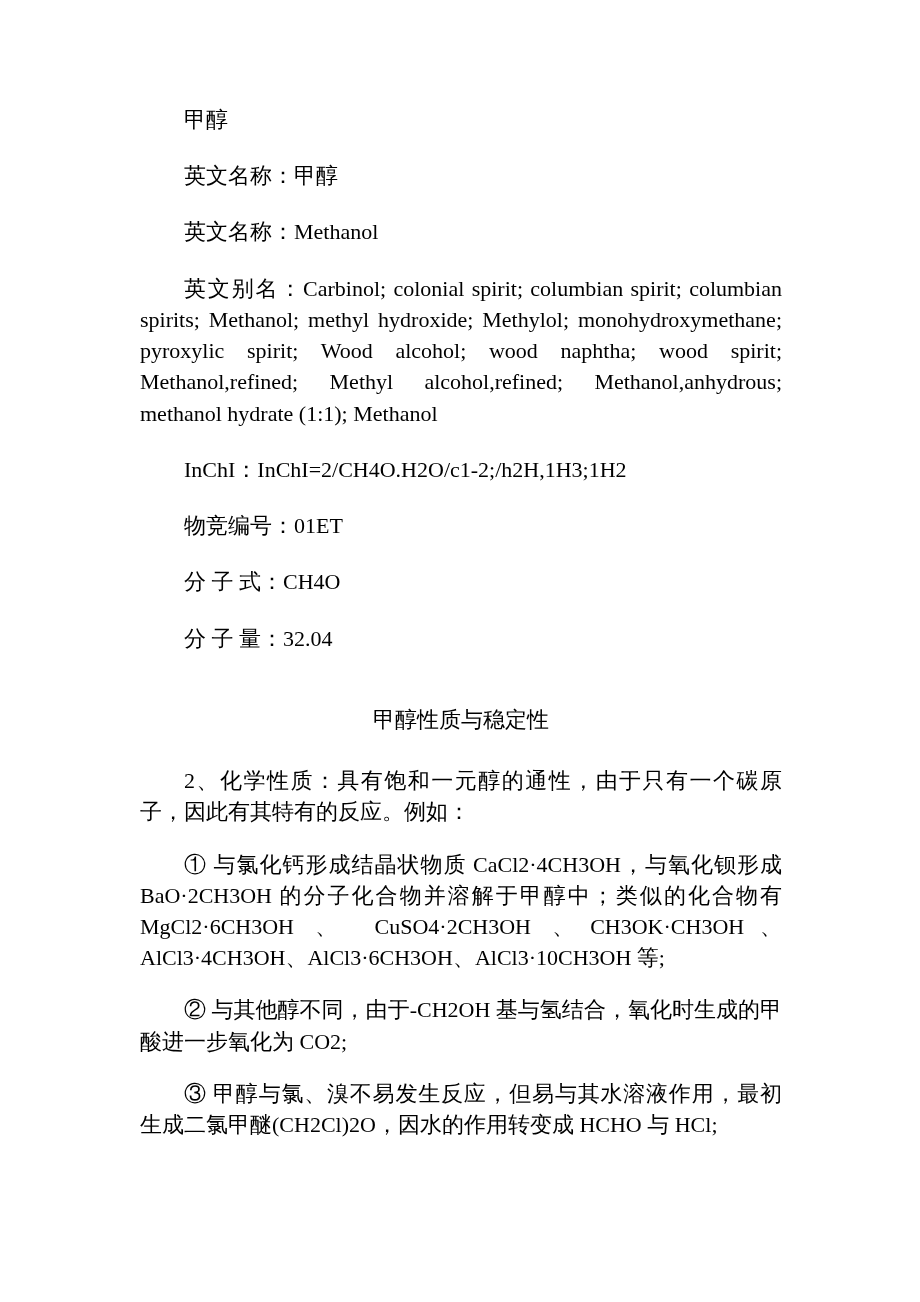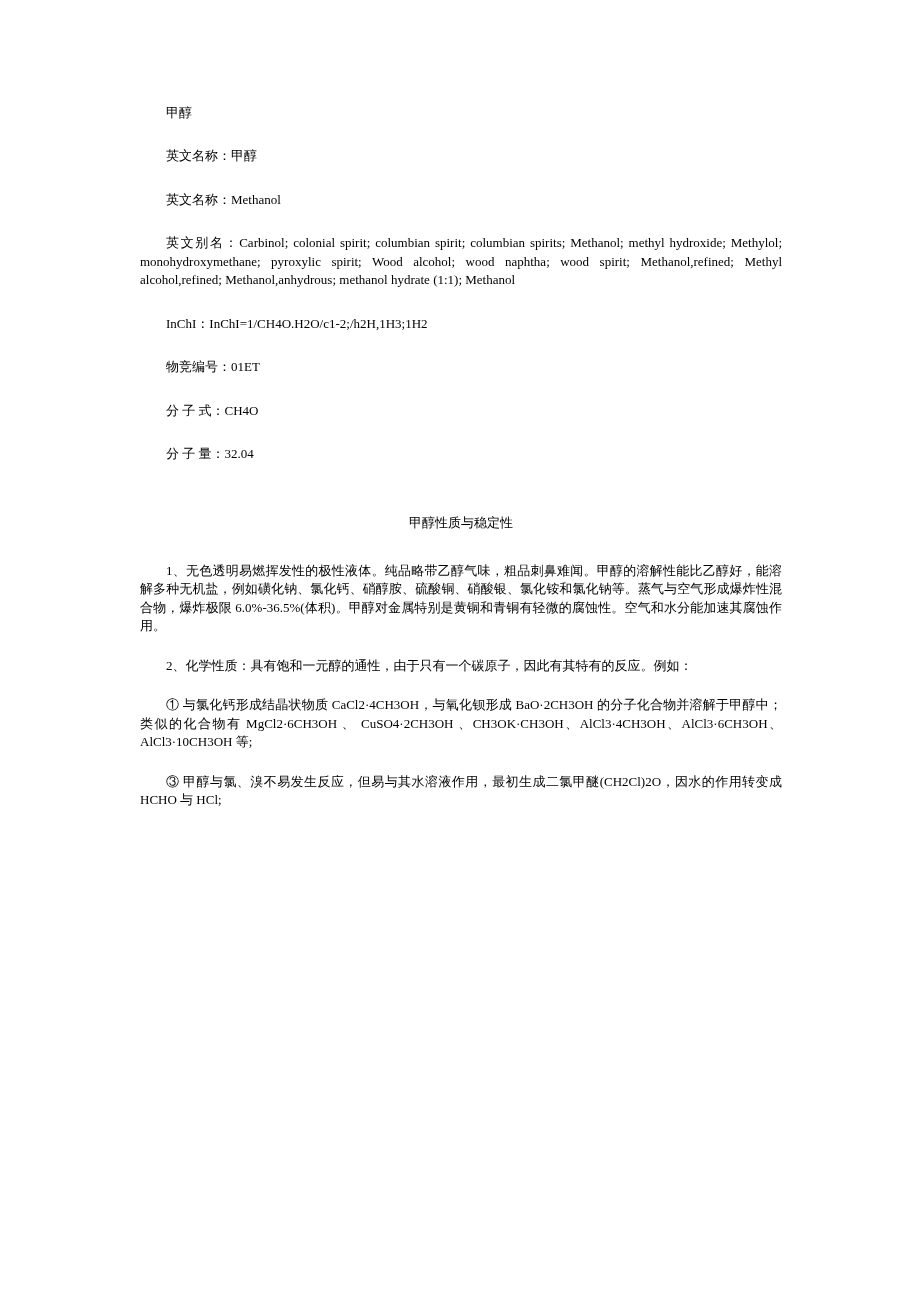--- a/index.html
+++ b/index.html
@@ -15,21 +15,21 @@
   }
   .page {
     box-sizing: border-box;
     width: 920px;
     min-height: 1302px;
     padding: 104px 138px 60px 140px;
     background: #ffffff;
   }
   p {
     margin: 0;
-    font-size: 13px;
+    font-size: 22px;
     line-height: 1.42;
     text-align: justify;
     word-break: break-word;
   }
   
   .info-para {
     text-indent: 2em;
     margin-bottom: 25px;
   }
   
@@ -55,33 +55,33 @@
 
   <p class="info-para">甲醇</p>
 
   <p class="info-para">英文名称：甲醇</p>
 
   <p class="info-para">英文名称：Methanol</p>
 
 
   <p class="alias-para">英文别名：Carbinol; colonial spirit; columbian spirit; columbian spirits; Methanol; methyl hydroxide; Methylol; monohydroxymethane; pyroxylic spirit; Wood alcohol; wood naphtha; wood spirit; Methanol,refined; Methyl alcohol,refined; Methanol,anhydrous; methanol hydrate (1:1); Methanol</p>
 
-  <p class="info-para">InChI：InChI=1/CH4O.H2O/c1-2;/h2H,1H3;1H2</p>
+  <p class="info-para">InChI：InChI=2/CH4O.H2O/c1-2;/h2H,1H3;1H2</p>
 
   <p class="info-para">物竞编号：01ET</p>
 
   <p class="info-para">分 子 式：CH4O</p>
 
   <p class="info-para">分 子 量：32.04</p>
 
   <p class="section-heading">甲醇性质与稳定性</p>
 
-  <p class="body-para">1、无色透明易燃挥发性的极性液体。纯品略带乙醇气味，粗品刺鼻难闻。甲醇的溶解性能比乙醇好，能溶解多种无机盐，例如磺化钠、氯化钙、硝醇胺、硫酸铜、硝酸银、氯化铵和氯化钠等。蒸气与空气形成爆炸性混合物，爆炸极限 6.0%-36.5%(体积)。甲醇对金属特别是黄铜和青铜有轻微的腐蚀性。空气和水分能加速其腐蚀作用。</p>
 
   <p class="body-para">2、化学性质：具有饱和一元醇的通性，由于只有一个碳原子，因此有其特有的反应。例如：</p>
 
   <p class="body-para">① 与氯化钙形成结晶状物质 CaCl2·4CH3OH，与氧化钡形成 BaO·2CH3OH 的分子化合物并溶解于甲醇中；类似的化合物有 MgCl2·6CH3OH 、 CuSO4·2CH3OH 、CH3OK·CH3OH、AlCl3·4CH3OH、AlCl3·6CH3OH、AlCl3·10CH3OH 等;</p>
 
+  <p class="body-para">② 与其他醇不同，由于-CH2OH 基与氢结合，氧化时生成的甲酸进一步氧化为 CO2;</p>
 
   <p class="body-para">③ 甲醇与氯、溴不易发生反应，但易与其水溶液作用，最初生成二氯甲醚(CH2Cl)2O，因水的作用转变成 HCHO 与 HCl;</p>
 
 
 </div>
 
 </body></html>

